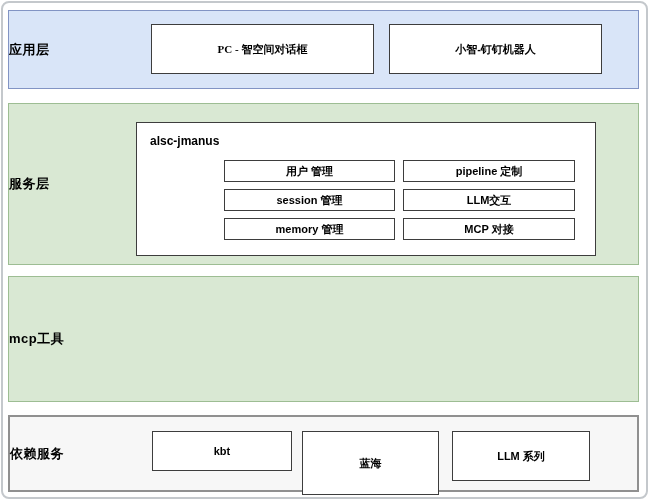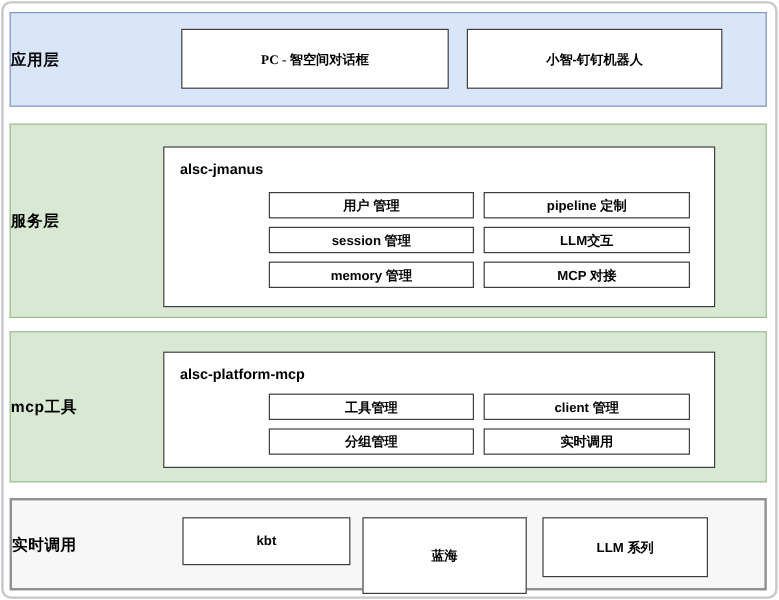--- a/index.html
+++ b/index.html
@@ -137,32 +137,23 @@
         <div class="box module">session 管理</div>
         <div class="box module">LLM交互</div>
         <div class="box module">memory 管理</div>
         <div class="box module">MCP 对接</div>
       </div>
     </div>
   </section>
 
   <section class="layer layer-mcp">
     <div class="layer-label">mcp工具</div>
-    <div class="container container-mcp">
-      <div class="container-title">alsc-platform-mcp</div>
-      <div class="module-grid grid-mcp">
-        <div class="box module">工具管理</div>
-        <div class="box module">client 管理</div>
-        <div class="box module">分组管理</div>
-        <div class="box module">实时调用</div>
-      </div>
-    </div>
   </section>
 
   <section class="layer layer-deps">
-    <div class="layer-label">实时调用</div>
+    <div class="layer-label">依赖服务</div>
     <div class="box node-kbt">kbt</div>
     <div class="box node-lanhai">蓝海</div>
     <div class="box node-llm">LLM 系列</div>
   </section>
 
   <div class="frame"></div>
 </div>
 
 </body></html>

